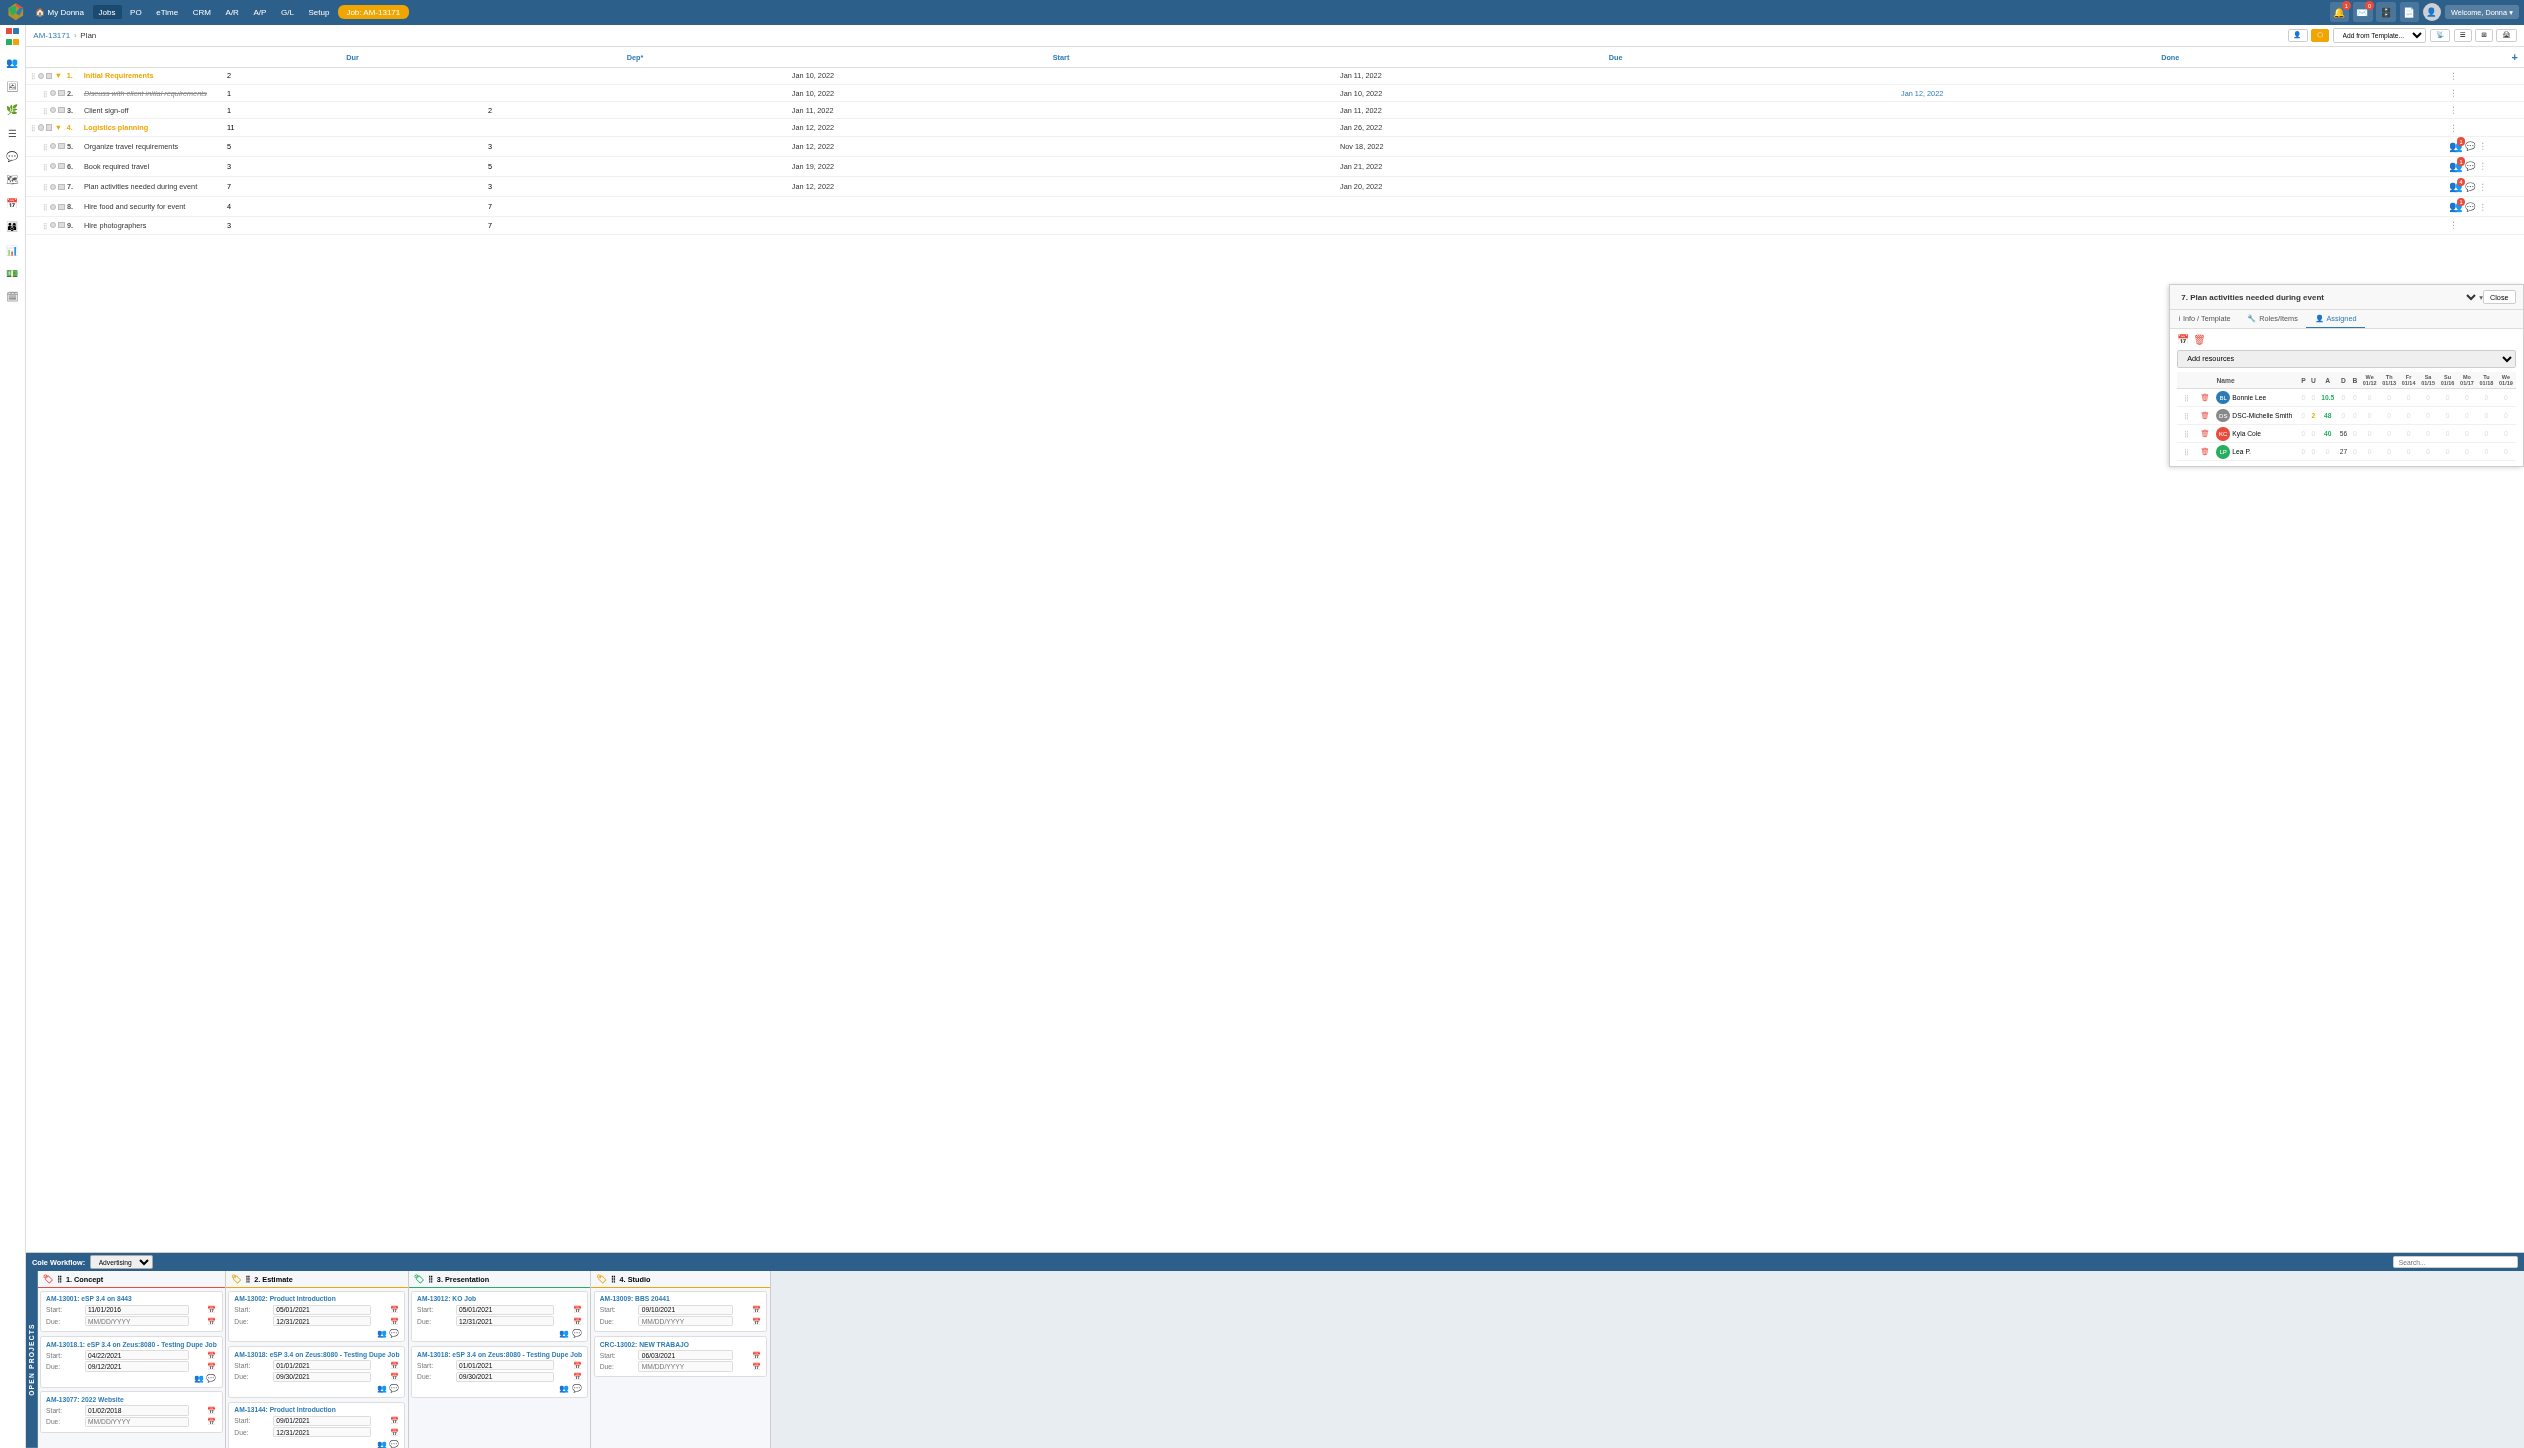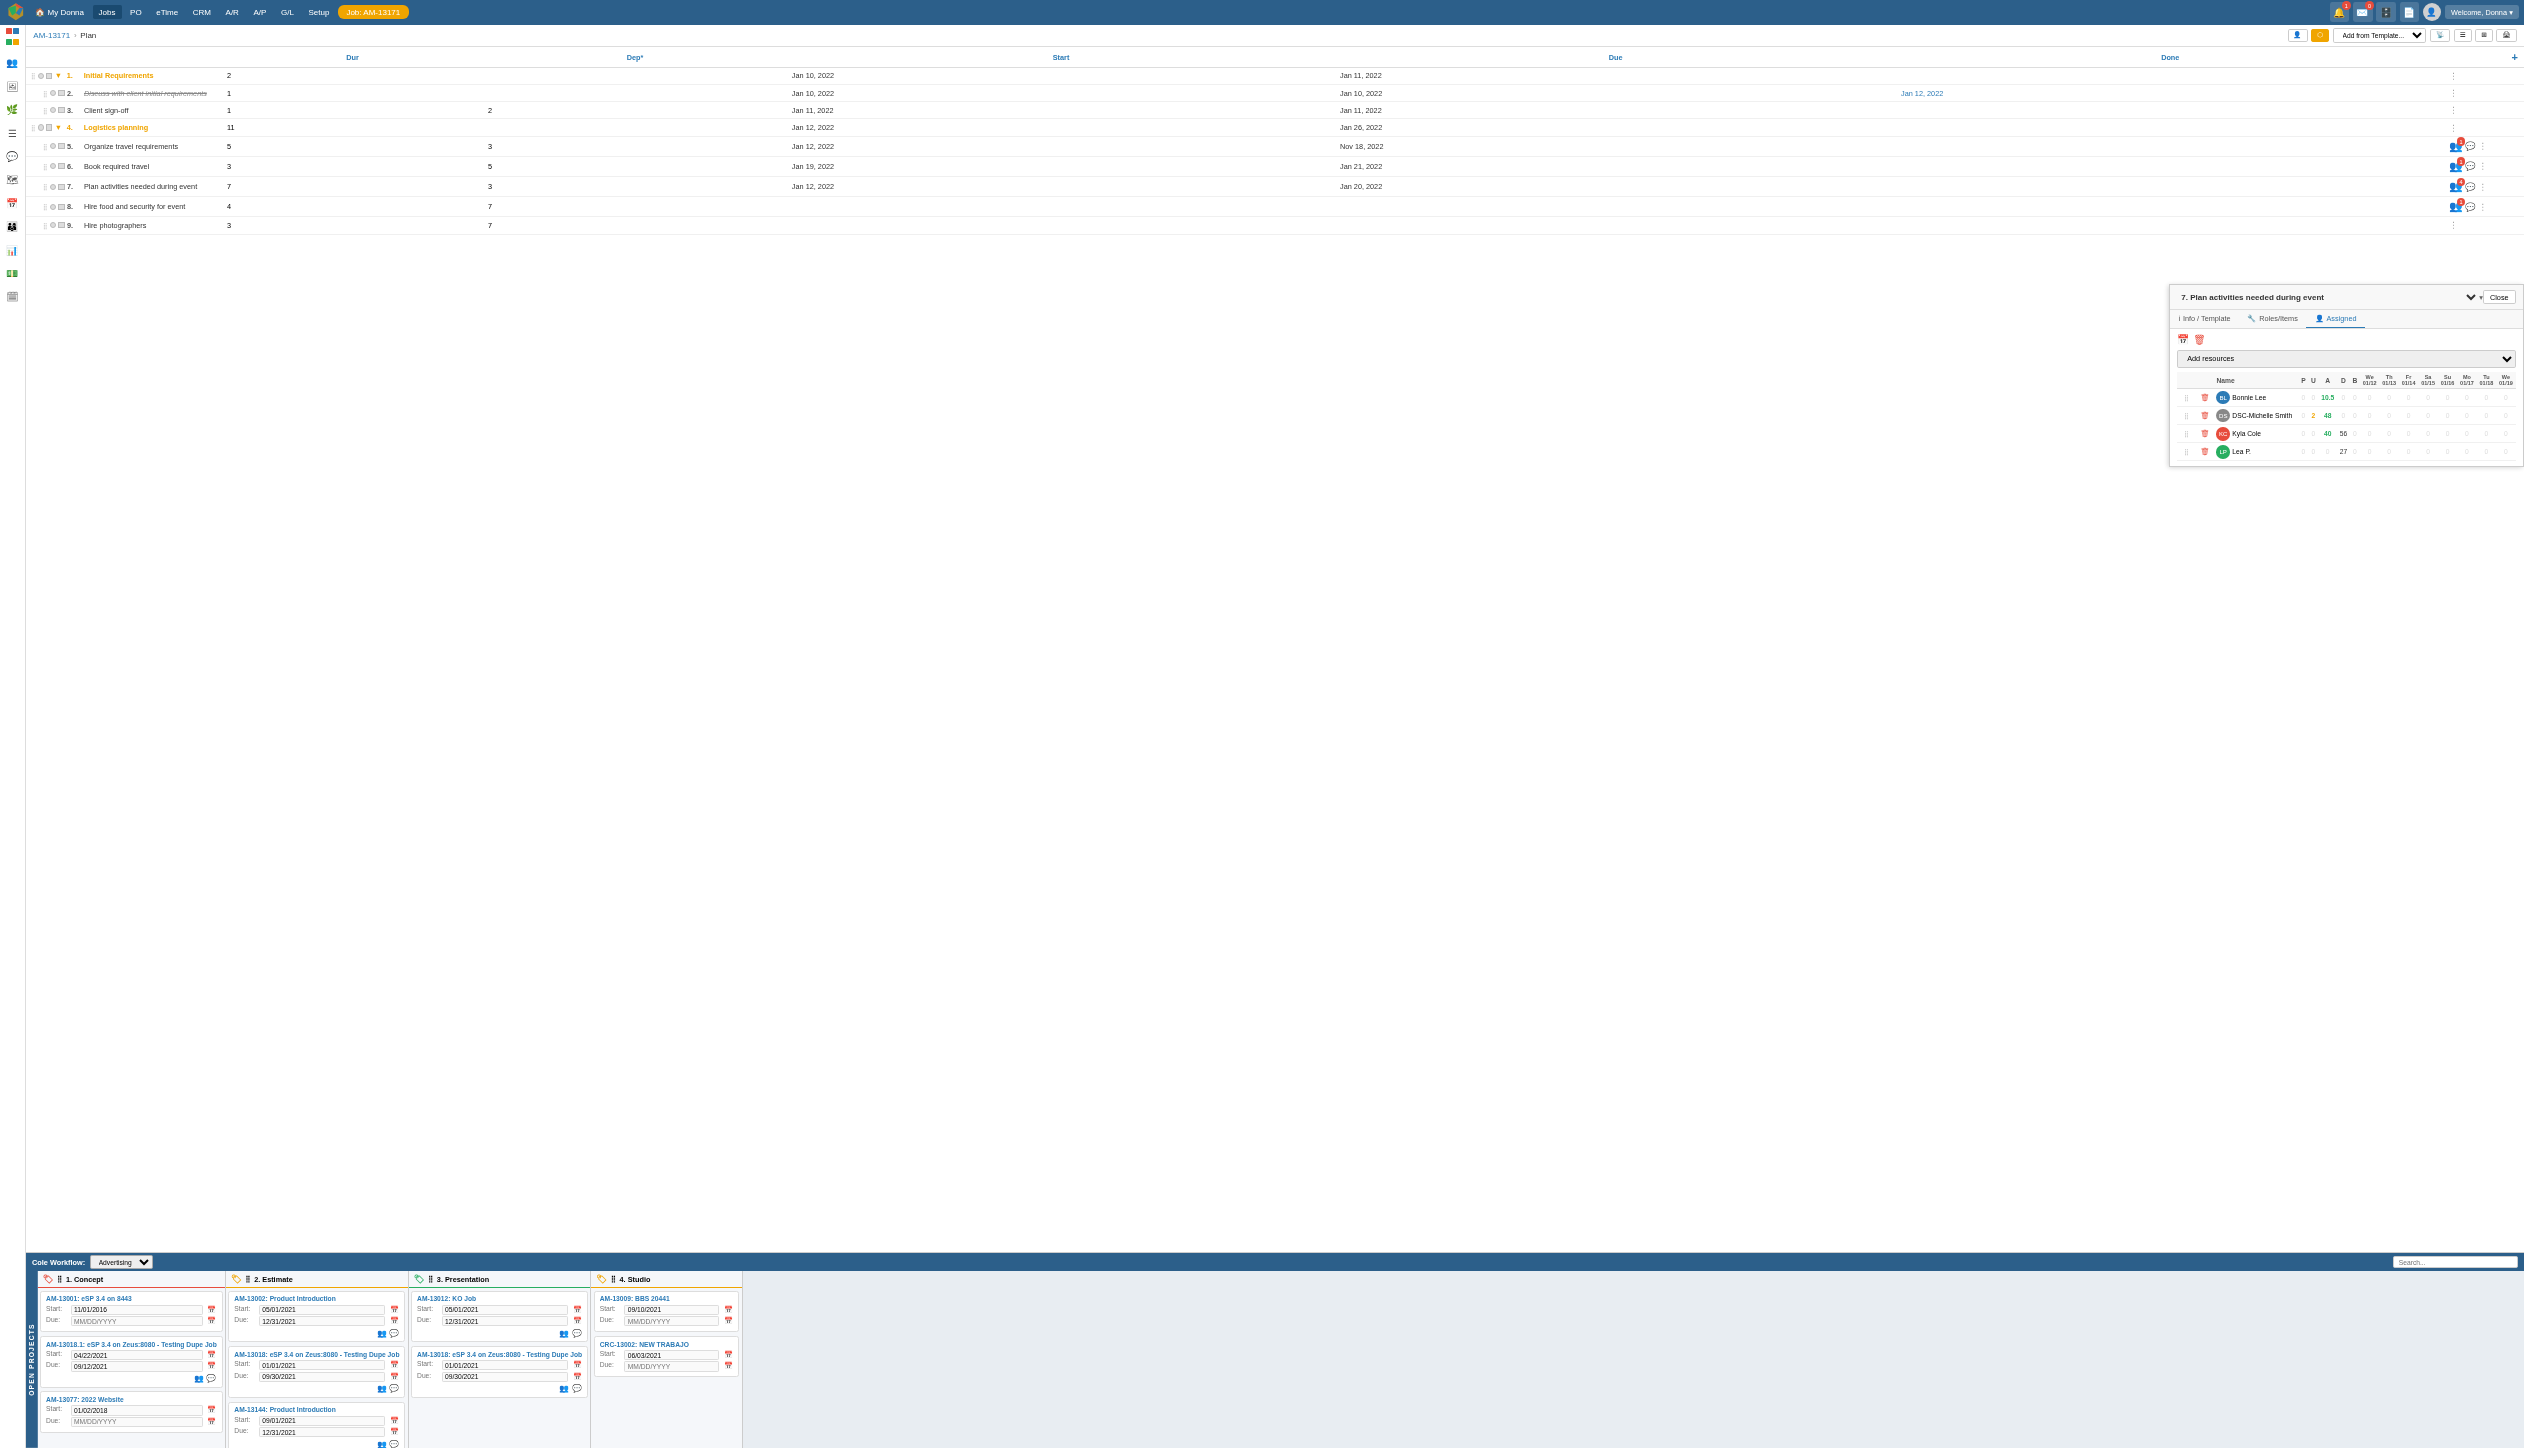--- a/index.html
+++ b/index.html
@@ -122,21 +122,21 @@
     .kanban-col { min-width: 135px; display: flex; flex-direction: column; border-right: 0.6px solid #ccc; background: #f5f7fa; }
     .kanban-col-header {
       padding: 3.1px 4.9px; font-weight: 600; font-size: 7.3px; display: flex; align-items: center; gap: 3.7px;
       border-bottom: 1.8px solid currentColor;
     }
     
     .kanban-col-body { flex: 1; overflow-y: auto; padding: 2.4px; display: flex; flex-direction: column; gap: 3.7px; }
     
     .kanban-card { background: #fff; border: 0.6px solid #ddd; border-radius: 2.4px; padding: 3.7px 4.9px; cursor: pointer; }
     .kanban-card-title { color: #2c7bb6; font-size: 6.7px; font-weight: 600; margin-bottom: 2.4px; cursor: pointer; }
-    .kanban-card-row { display: flex; gap: 5px; margin-bottom: 1.2px; font-size: 6.7px; }
+    .kanban-card-row { display: flex; align-items: center; gap: 19px; margin-bottom: 1.2px; font-size: 6.7px; }
     .kanban-card-label { color: #777; min-width: 19.6px; }
     .kanban-card-input {
       flex: 1; border: 0.6px solid #ddd; border-radius: 1.2px; padding: 0.6px 2.4px;
       font-size: 6.7px; background: #fafafa;
     }
     .cal-icon { color: #777; font-size: 7.3px; cursor: pointer; }
     .card-footer { display: flex; align-items: center; justify-content: flex-end; gap: 2.4px; margin-top: 2.4px; }
     .card-footer-icon { font-size: 8px; cursor: pointer; }
 
     .open-projects-label {

